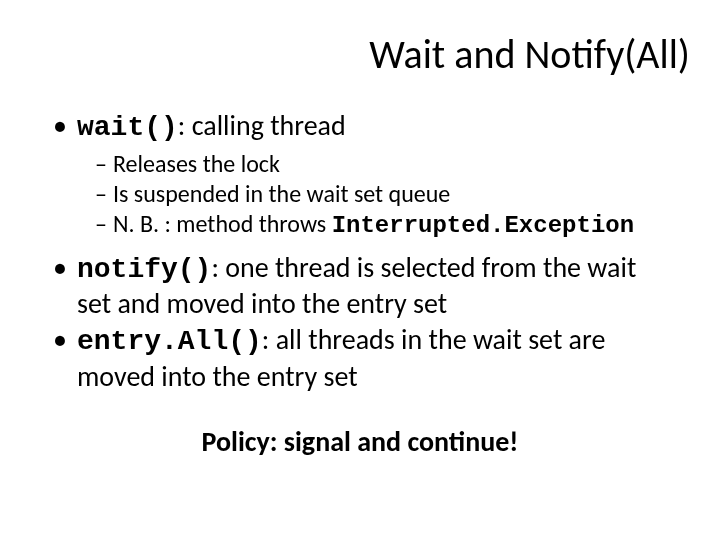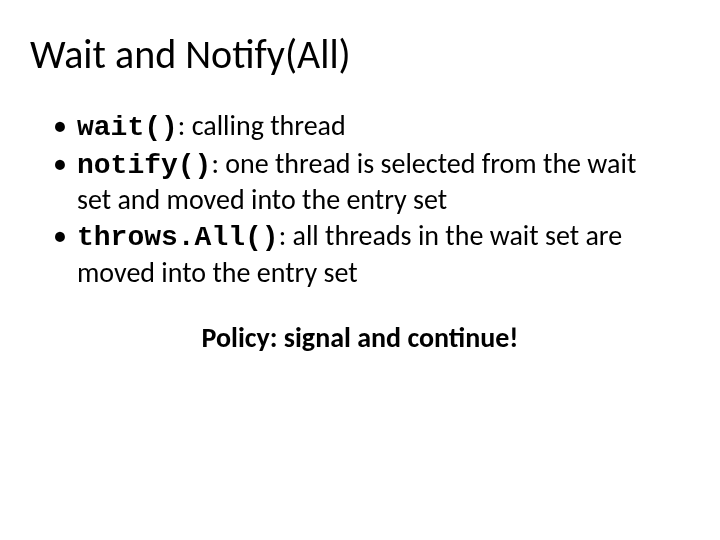--- a/index.html
+++ b/index.html
@@ -11,21 +11,21 @@
     font-family: Calibri, "Segoe UI", Arial, sans-serif;
     color: #000;
   }
   .slide {
     box-sizing: border-box;
     width: 720px;
     height: 540px;
     padding: 20px 30px 10px 30px;
   }
   .title {
-    text-align: left;
+    text-align: right;
     font-size: 40px;
     font-weight: 400;
     margin: 10px 0 30px 0;
   }
   ul.level1 {
     list-style: none;
     padding-left: 8px;
     margin: 15px;
     font-size: 28px;
     line-height: 1.22;
@@ -73,26 +73,33 @@
 </head>
 <body>
 
 <div class="slide">
   <div class="title">Wait and Notify(All)</div>
 
   <ul class="level1">
 
     <li>
       <span class="mono">wait()</span><span>: calling thread</span>
+      <ul class="level2">
+        <li>Releases the lock</li>
+        <li>Is suspended in the wait set queue</li>
+        <li>
+          <span>N. B. : method throws </span><span class="mono">Interrupted.Exception</span>
+        </li>
+      </ul>
     </li>
 
     <li>
       <span class="mono">notify()</span><span>:  one thread is selected from the wait set and moved into the entry set</span>
     </li>
 
     <li>
-      <span class="mono">throws.All()</span><span>: all threads in the wait set are moved into the entry set</span>
+      <span class="mono">entry.All()</span><span>: all threads in the wait set are moved into the entry set</span>
     </li>
 
   </ul>
 
   <div class="policy">Policy: signal and continue!</div>
 </div>
 
 </body></html>

